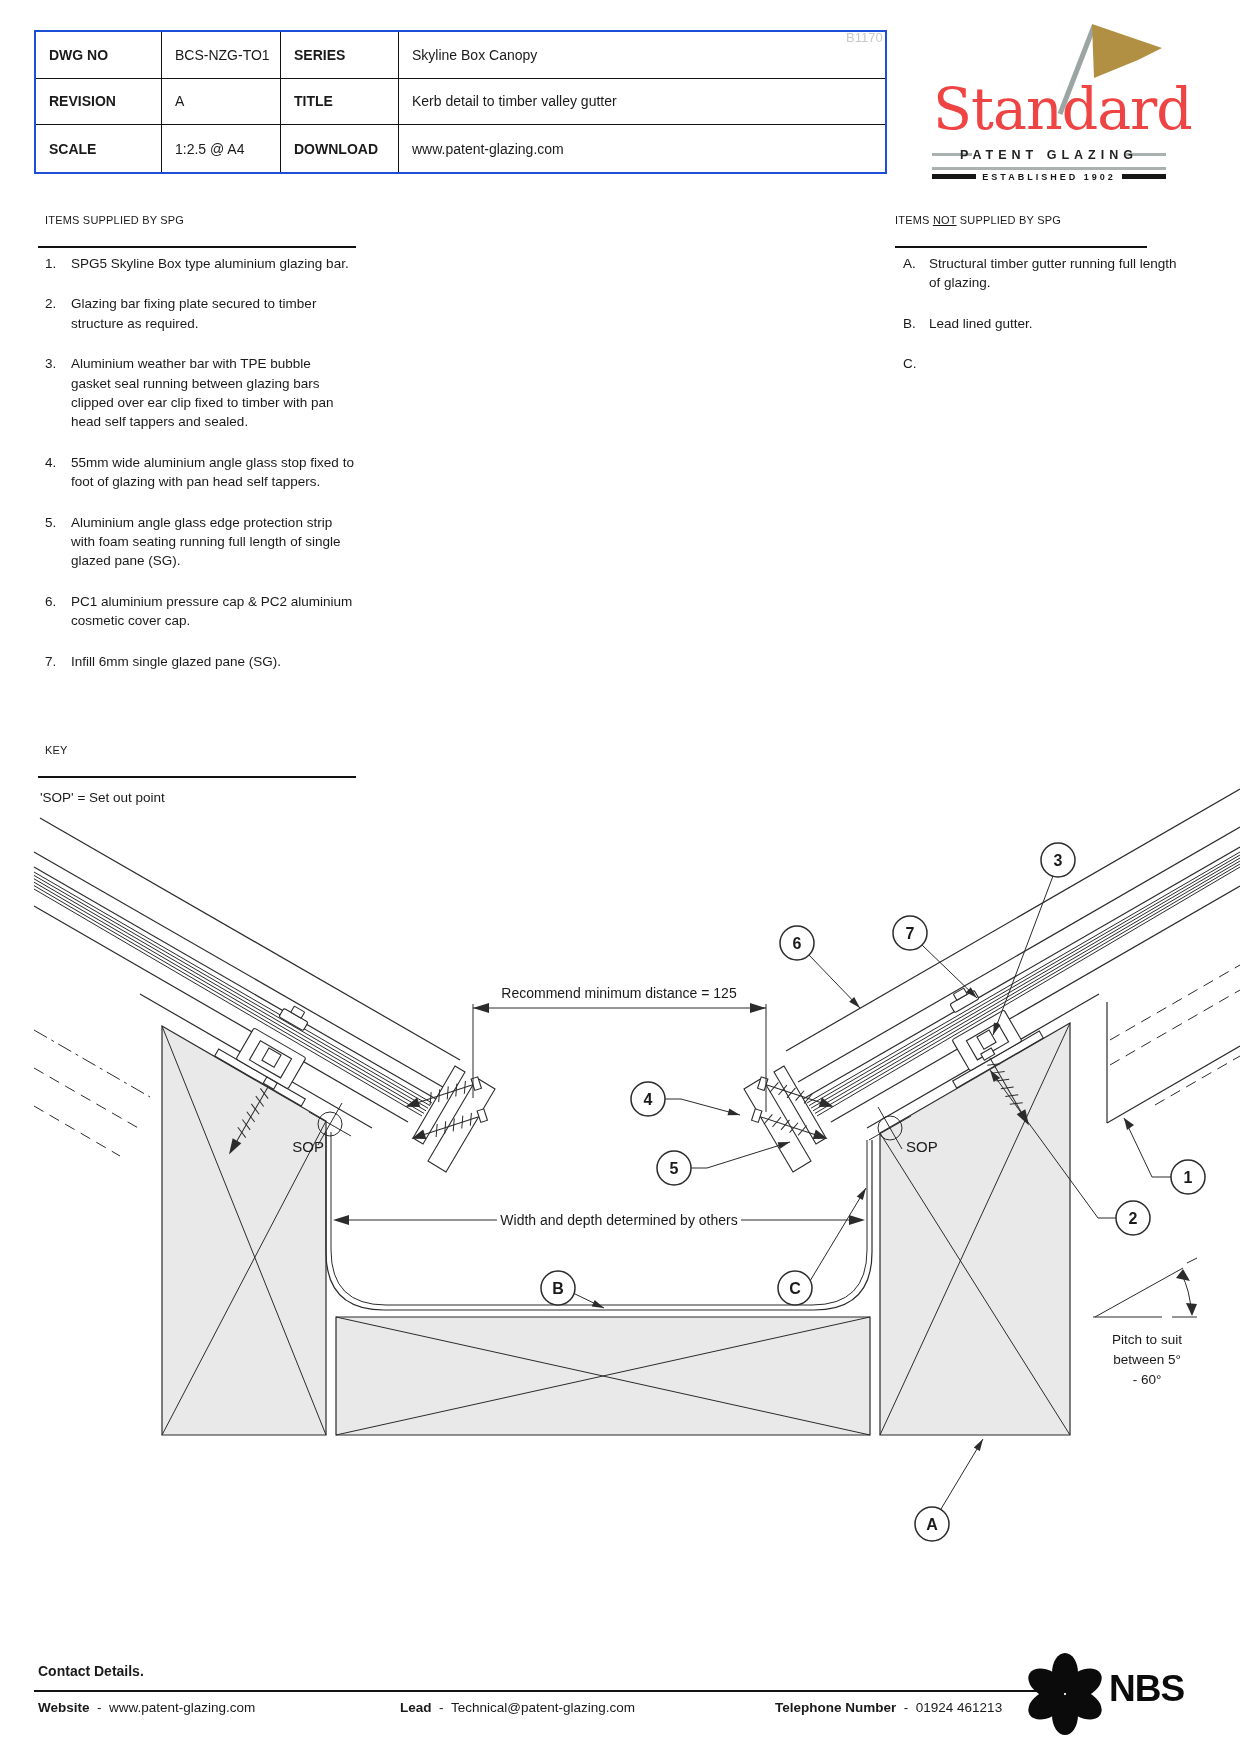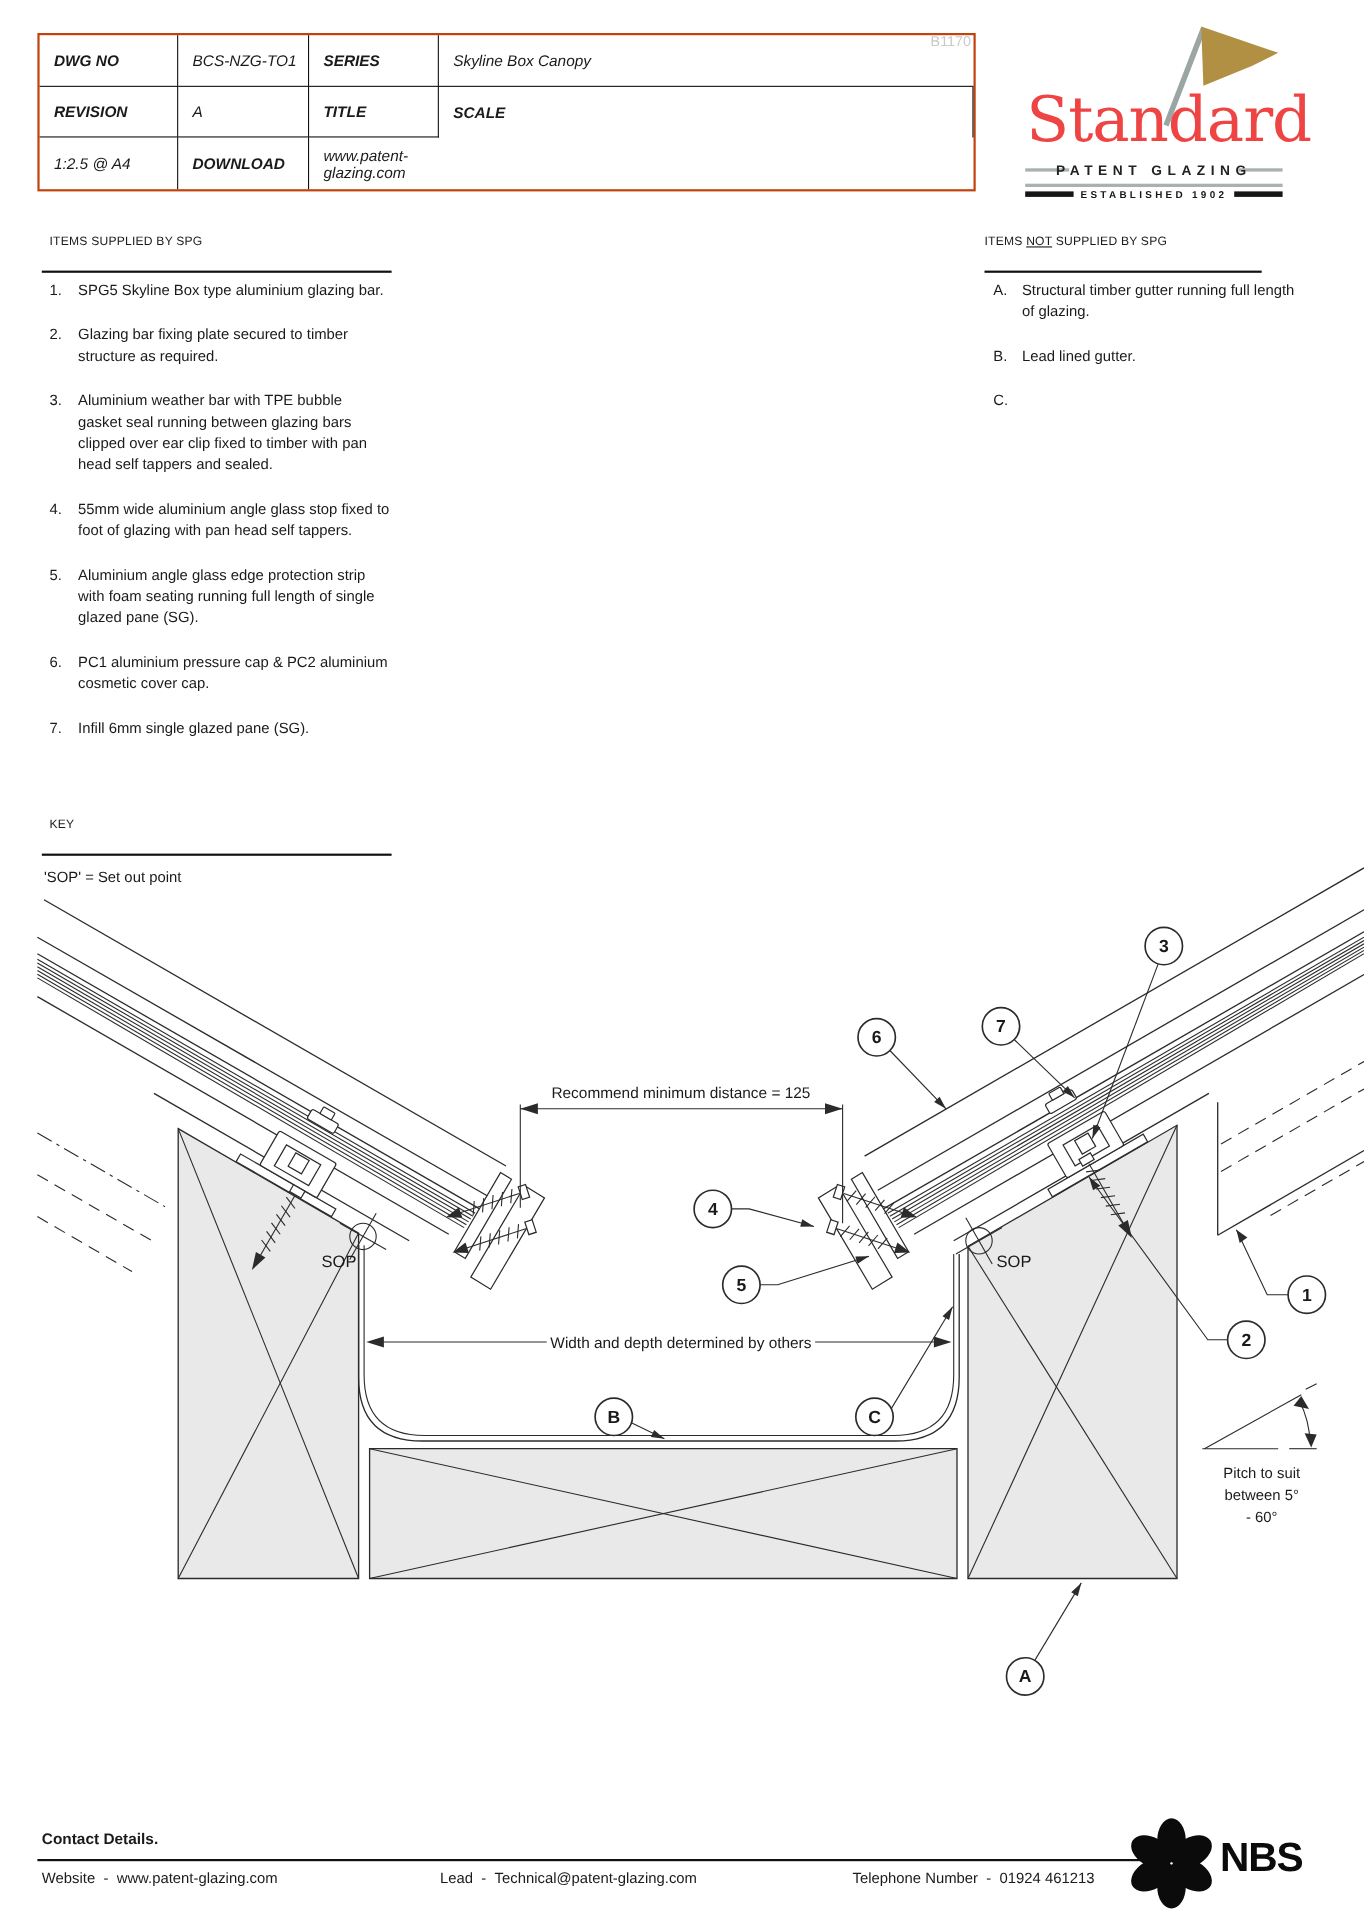--- a/index.html
+++ b/index.html
@@ -1,21 +1,21 @@
 <!DOCTYPE html>
 <html><head>
 <meta charset="utf-8">
 <style>
   html,body{margin:0;padding:0;background:#fff;}
   .page{position:relative;width:1240px;height:1754px;background:#fff;overflow:hidden;
         font-family:"Liberation Sans",sans-serif;color:#1a1a1a;}
   
   .hdr-table{position:absolute;left:34px;top:30px;width:849px;height:140px;
-             border:2px solid #c2410c;display:grid;
-             grid-template-columns:126px 119px 118px 486px;grid-template-rows:1fr 1fr 1fr;font-style:italic;}
+             border:2px solid #1d4ed8;display:grid;
+             grid-template-columns:126px 119px 118px 486px;grid-template-rows:1fr 1fr 1fr;}
   .hdr-cell{border-right:1px solid #111;border-bottom:1px solid #111;
             display:flex;align-items:center;padding-left:13px;font-size:14px;}
   .hdr-cell.last-col{border-right:none;}
   .hdr-cell.last-row{border-bottom:none;}
   .hdr-cell.lbl{font-weight:bold;}
   
   .watermark{position:absolute;left:846px;top:30px;font-size:13px;color:#c9c9c9;}
   
   .logo{position:absolute;left:930px;top:14px;width:245px;height:160px;}
   .logo-name{position:absolute;left:3px;top:66px;font-family:"DejaVu Serif",serif;
@@ -49,39 +49,40 @@
   .timber{fill:#e9e9e9;stroke:#2b2b2b;stroke-width:1.2;}
   .white{fill:#fff;stroke:#2b2b2b;stroke-width:1.1;}
   .callout-c{fill:#fff;stroke:#2b2b2b;stroke-width:1.5;}
   .callout-t{font-size:16px;font-weight:bold;text-anchor:middle;}
   .note-t{font-size:14px;}
   .arr{fill:#2b2b2b;stroke:none;}
   
   .foot-head{position:absolute;left:38px;top:1663px;font-size:14px;font-weight:bold;}
   .foot-rule{position:absolute;left:34px;top:1690px;width:1006px;height:2px;background:#111;}
   .foot-line{position:absolute;top:1700px;font-size:13.5px;}
-  .foot-line b{font-weight:normal;}
+  .foot-line b{font-weight:bold;}
   .fw{left:38px;} .fe{left:400px;} .ft{left:775px;}
   .nbs{position:absolute;left:1025px;top:1650px;width:200px;height:90px;}
   .nbs-text{position:absolute;left:84px;top:18px;font-size:37px;font-weight:bold;
             letter-spacing:-1px;color:#0b0b0b;}
 </style>
 </head>
 <body>
 
 <div class="page">
 
   <div class="hdr-table">
     <div class="hdr-cell lbl">DWG NO</div>
     <div class="hdr-cell">BCS-NZG-TO1</div>
     <div class="hdr-cell lbl">SERIES</div>
     <div class="hdr-cell last-col">Skyline Box Canopy</div>
     <div class="hdr-cell lbl">REVISION</div>
     <div class="hdr-cell">A</div>
     <div class="hdr-cell lbl">TITLE</div>
+    <div class="hdr-cell last-col">Kerb detail to timber valley gutter</div>
     <div class="hdr-cell lbl last-row">SCALE</div>
     <div class="hdr-cell last-row">1:2.5 @ A4</div>
     <div class="hdr-cell lbl last-row">DOWNLOAD</div>
     <div class="hdr-cell last-col last-row">www.patent-glazing.com</div>
   </div>
 
   <div class="watermark">B1170</div>
 
   <div class="logo">
     <svg class="logo-flag" viewBox="0 0 140 110">

